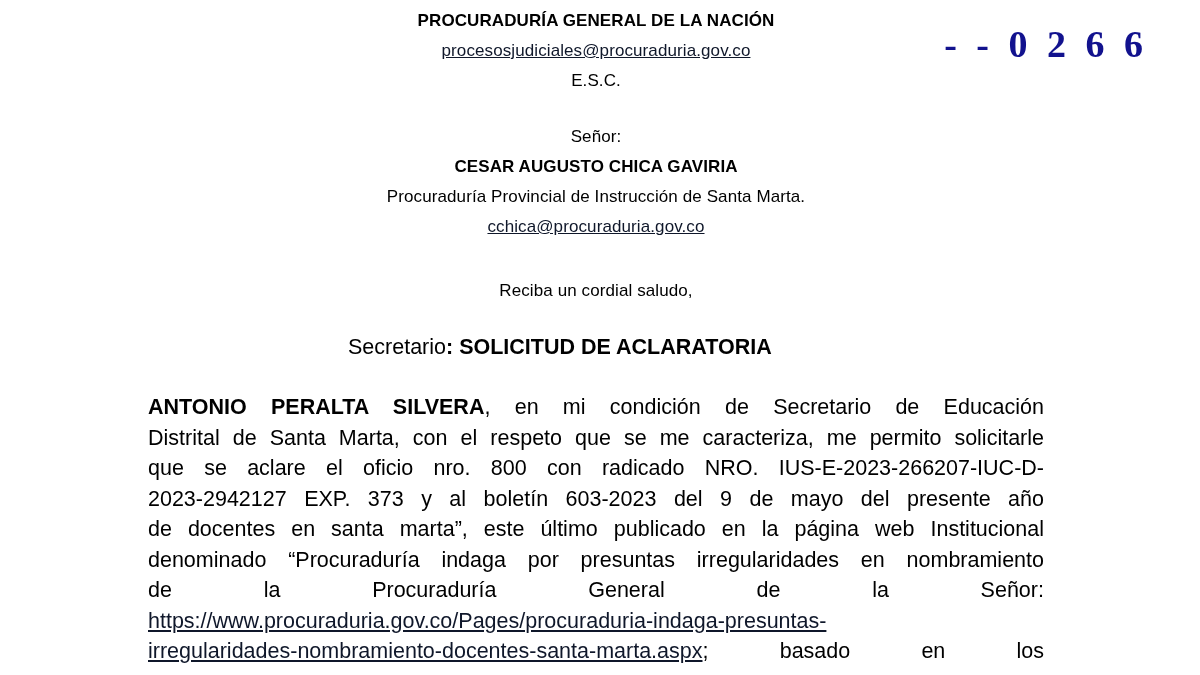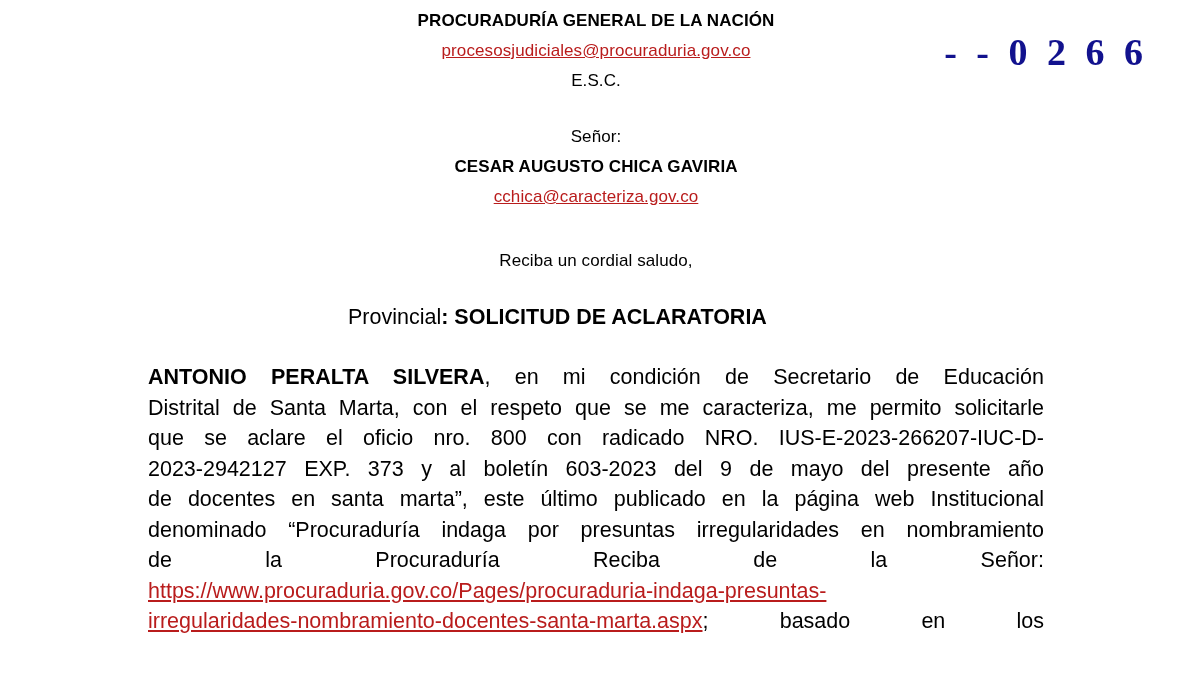--- a/index.html
+++ b/index.html
@@ -30,38 +30,38 @@
     font-size: 17px;
     line-height: 30px;
     letter-spacing: 0.1px;
     white-space: pre;
     text-align: center;
   }
   .bold {
     font-weight: bold;
   }
   .link {
-    color: #b91c1c;
+    color: #0f172a;
     text-decoration: underline;
     white-space: pre;
   }
   .clip-top {
     height: 6px;
     overflow: hidden;
   }
   .clip-top .line {
     margin-top: -24px;
   }
   .gap-md { height: 26px; }
   .gap-lg { height: 34px; }
 
   .stamp {
     position: absolute;
     right: 52px;
-    top: 30px;
+    top: 22px;
     font-family: "Liberation Serif", serif;
     font-size: 38px;
     font-weight: bold;
     color: #12128e;
     letter-spacing: 5px;
     white-space: pre;
   }
 
   .ref {
     margin-left: 200px;
@@ -108,44 +108,45 @@
     </div>
 
     <div class="line bold">PROCURADURÍA GENERAL DE LA NACIÓN</div>
     <div class="line"><a class="link" href="#">procesosjudiciales@procuraduria.gov.co</a></div>
     <div class="line">E.S.C.</div>
 
     <div class="gap-md"></div>
 
     <div class="line">Señor:</div>
     <div class="line bold">CESAR AUGUSTO CHICA GAVIRIA</div>
-    <div class="line"><a class="link" href="#">cchica@caracteriza.gov.co</a></div>
+    <div class="line">Procuraduría Provincial de Instrucción de Santa Marta.</div>
+    <div class="line"><a class="link" href="#">cchica@procuraduria.gov.co</a></div>
 
     <div class="gap-lg"></div>
 
     <div class="line">Reciba un cordial saludo,</div>
 
     <div class="gap-md"></div>
 
-    <div class="ref"><span>Provincial</span><span class="bold">: </span><span class="bold">SOLICITUD DE ACLARATORIA</span></div>
+    <div class="ref"><span>Secretario</span><span class="bold">: </span><span class="bold">SOLICITUD DE ACLARATORIA</span></div>
 
     <div class="gap-md"></div>
 
     <div class="body-par">
       <span class="just-line"><span class="bold">ANTONIO PERALTA SILVERA</span><span>, en mi condición de Secretario de Educación</span></span>
       <span class="just-line">Distrital de Santa Marta, con el respeto que se me caracteriza, me permito solicitarle</span>
       <span class="just-line">que se aclare el oficio nro. 800 con radicado NRO. IUS-E-2023-266207-IUC-D-</span>
       <span class="just-line">2023-2942127 EXP. 373 y al boletín 603-2023 del 9 de mayo del presente año</span>
       <span class="just-line">de docentes en santa marta”, este último publicado en la página web Institucional</span>
       <span class="just-line">denominado “Procuraduría indaga por presuntas irregularidades en nombramiento</span>
       <span class="spread">
         <span>de</span>
         <span>la</span>
         <span>Procuraduría</span>
-        <span>Reciba</span>
+        <span>General</span>
         <span>de</span>
         <span>la</span>
         <span>Señor:</span>
       </span>
       <span class="last-line"><a class="link" href="#">https://www.procuraduria.gov.co/Pages/procuraduria-indaga-presuntas-</a></span>
       <span class="spread">
         <span><a class="link" href="#">irregularidades-nombramiento-docentes-santa-marta.aspx</a><span>;</span></span>
         <span>basado</span>
         <span>en</span>
         <span>los</span>

